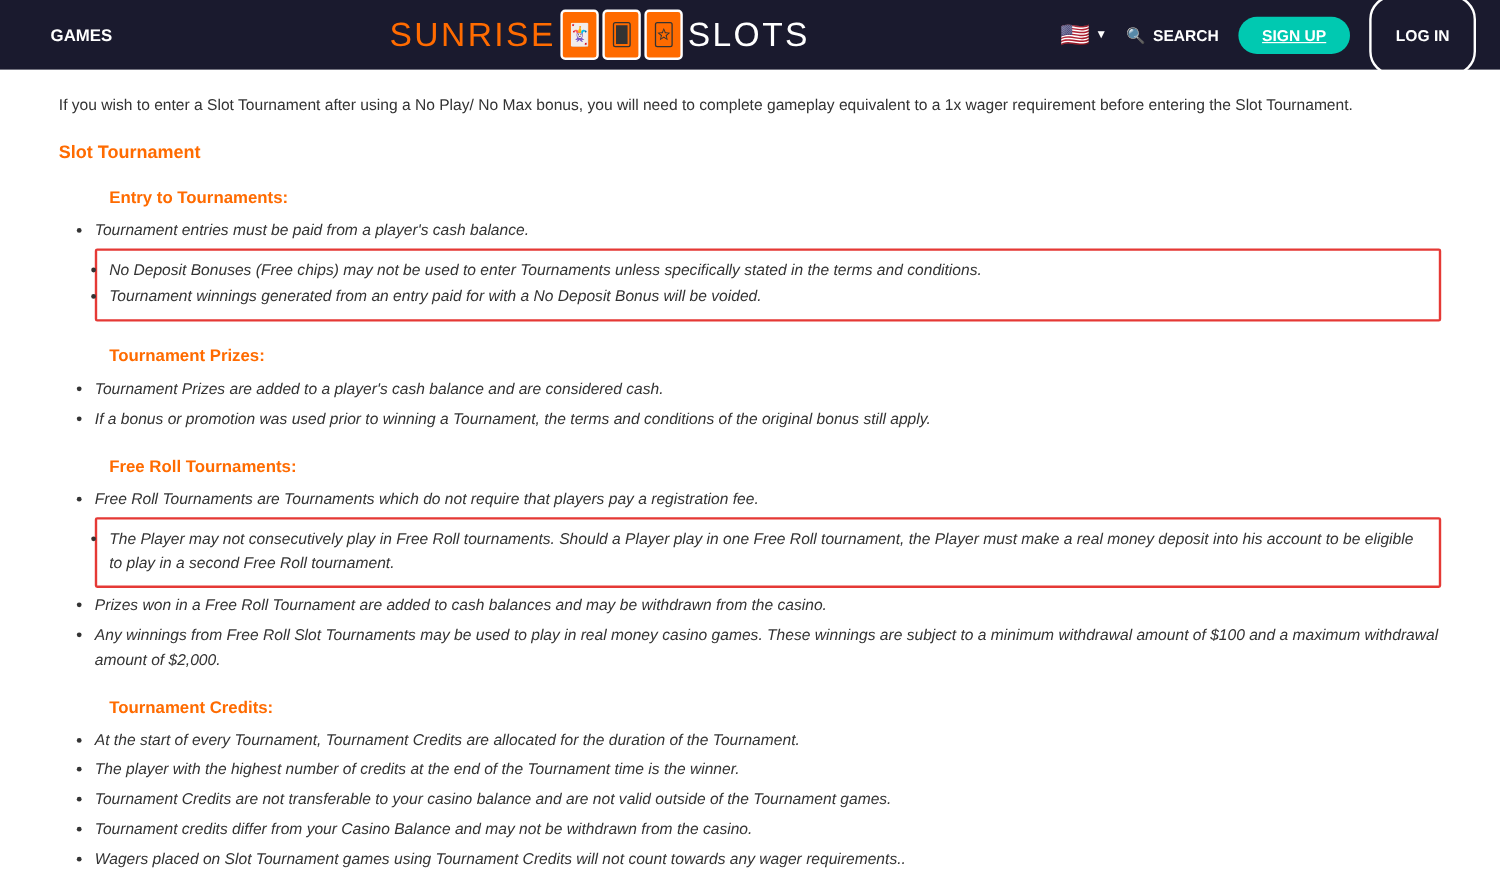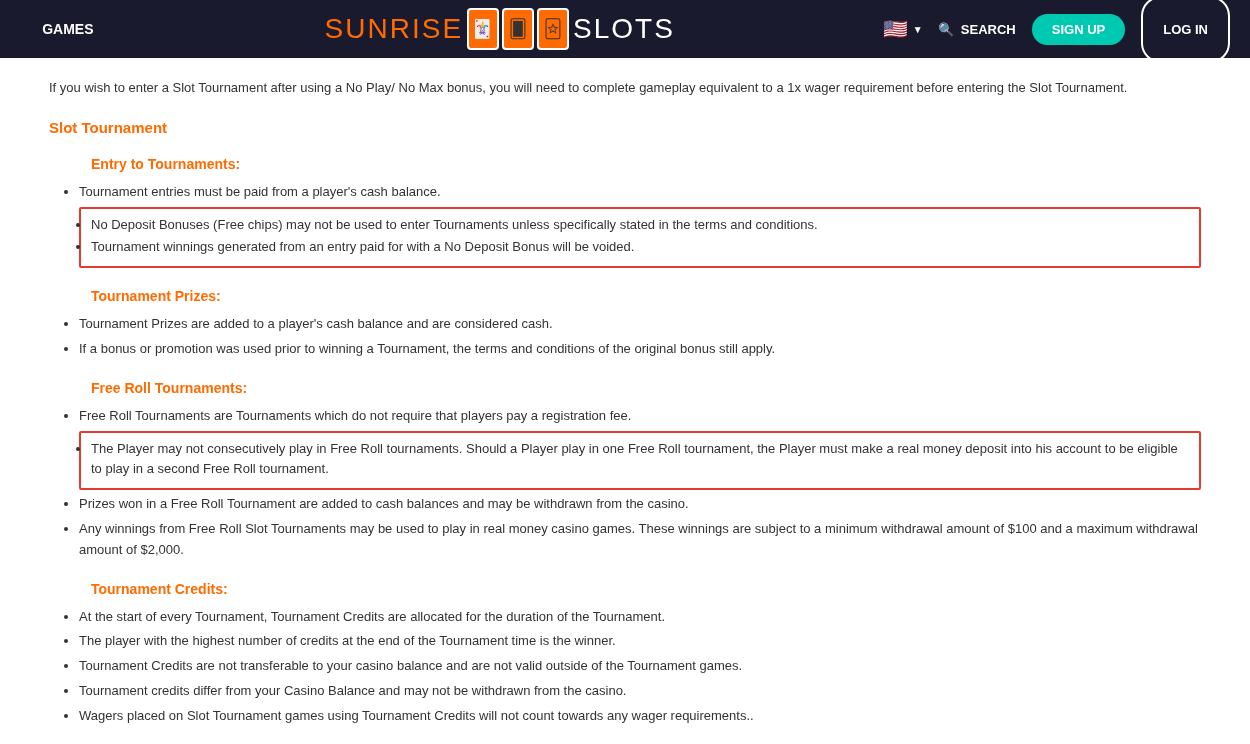--- a/index.html
+++ b/index.html
@@ -105,20 +105,21 @@
     }
     .signup-btn {
       background: #00c9b1;
       color: #fff;
       border: none;
       border-radius: 20px;
       padding: 8px 20px;
       font-size: 13px;
       font-weight: bold;
       cursor: pointer;
+      text-decoration: underline;
     }
     .login-btn {
       background: transparent;
       color: #fff;
       border: 2px solid #fff;
       border-radius: 20px;
       padding: 24px 20px;
       font-size: 13px;
       font-weight: bold;
       cursor: pointer;
@@ -152,20 +153,21 @@
       font-weight: bold;
       margin-bottom: 10px;
       margin-top: 16px;
       padding-left: 42px;
     }
 
     ul {
       list-style: disc;
       padding-left: 30px;
       margin-bottom: 10px;
+      font-style: italic;
     }
 
     ul li {
       font-size: 13px;
       color: #333;
       line-height: 1.6;
       margin-bottom: 4px;
     }
 
     .highlight-box {

